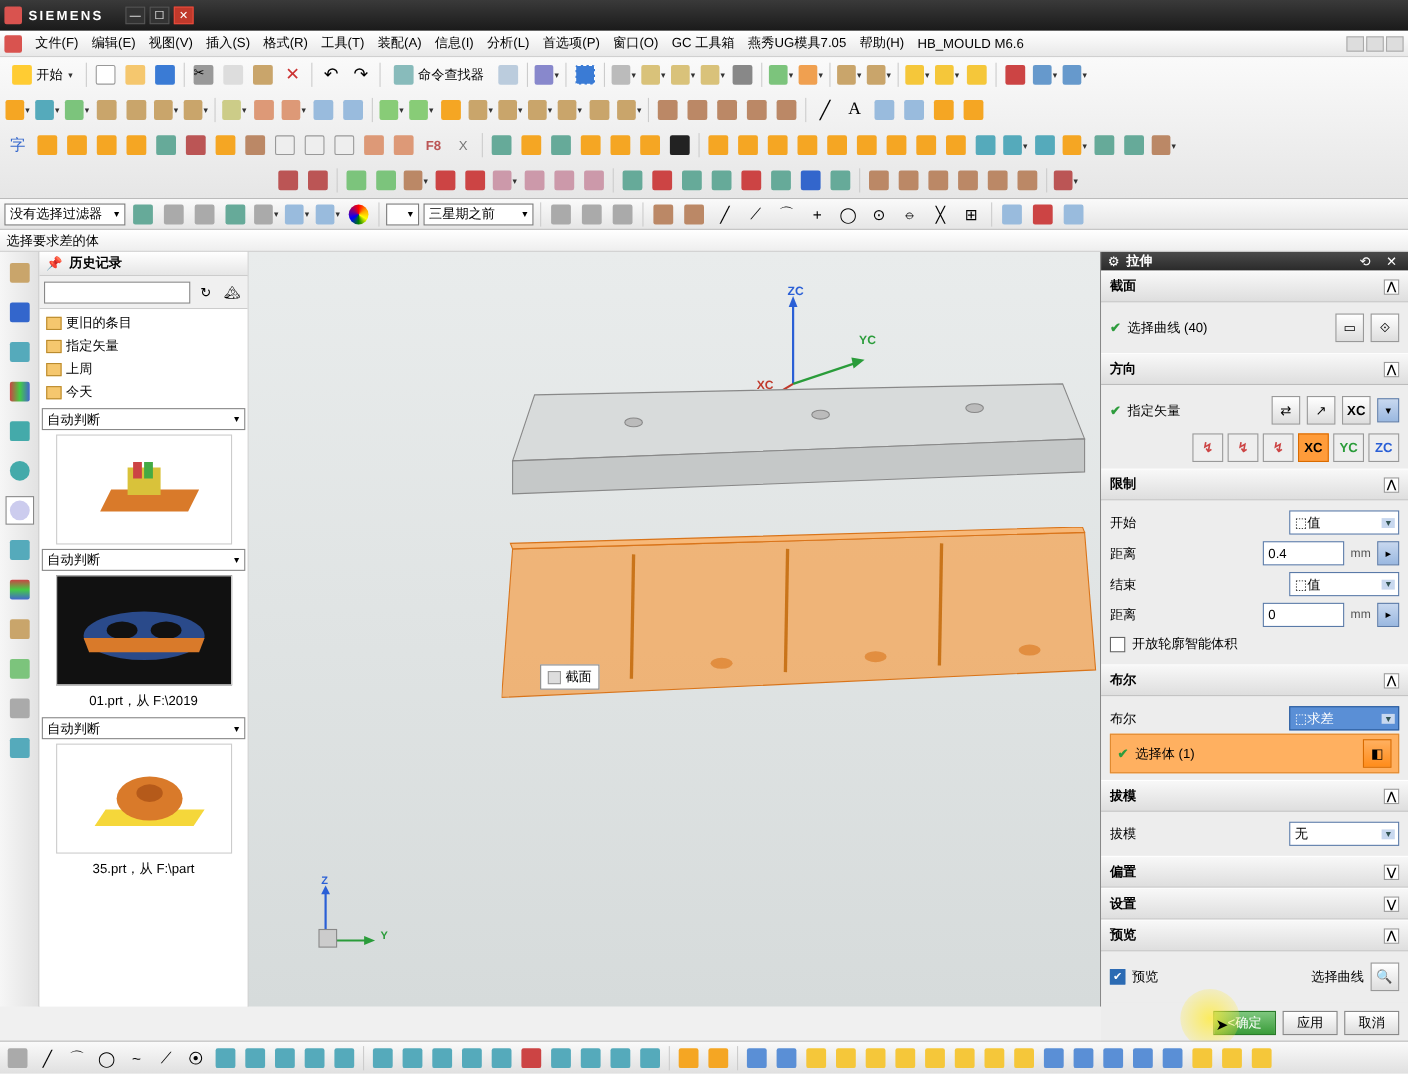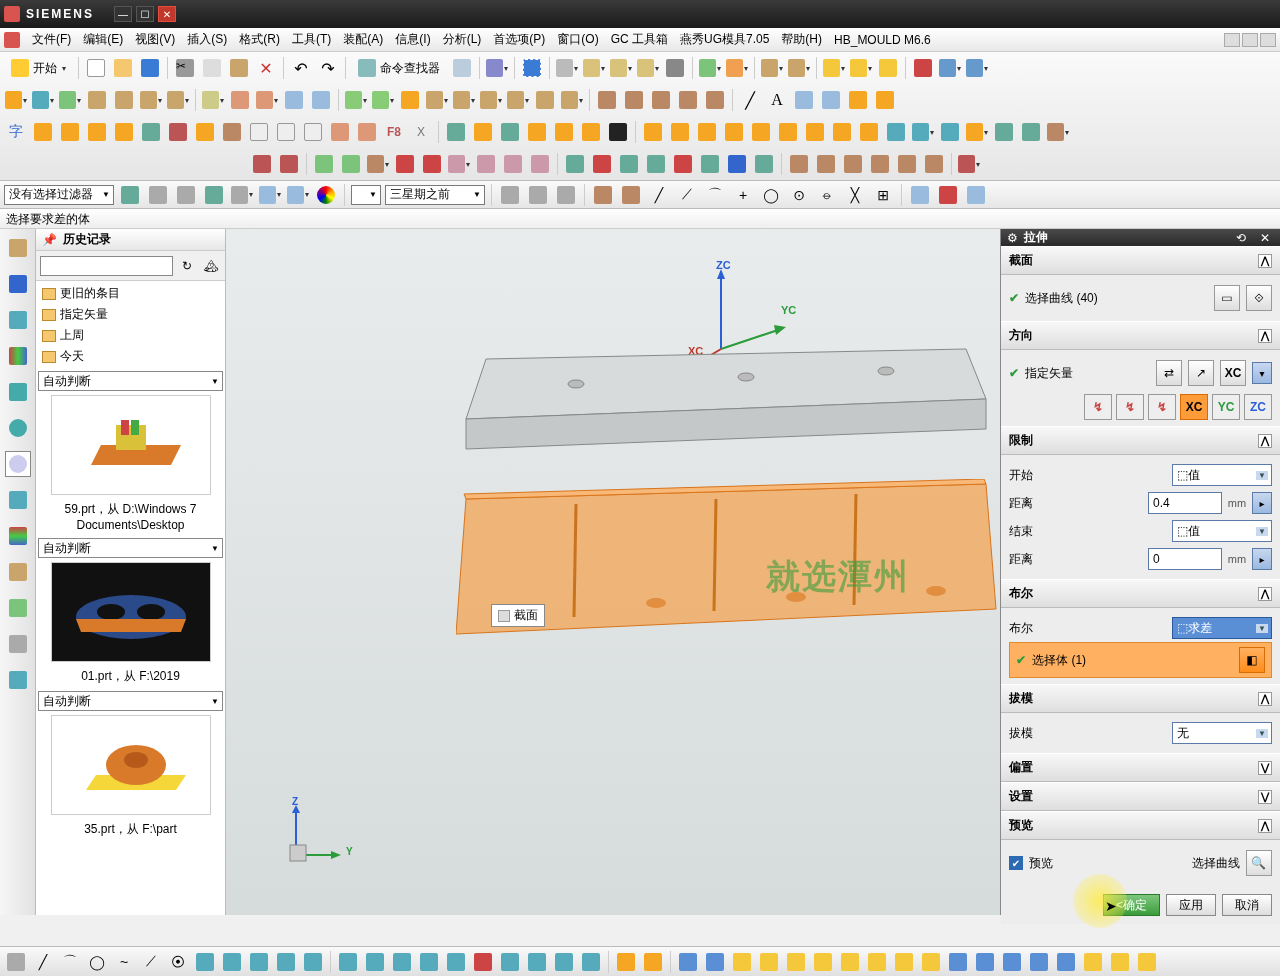--- a/index.html
+++ b/index.html
@@ -769,21 +769,20 @@
           <span>自动判断</span>
         </div>
       <div class="thumb">
         <svg width="120" height="80" viewBox="0 0 120 80">
             <polygon points="20,60 100,60 110,40 30,40" fill="#d97a2a"></polygon>
             <rect x="45" y="20" width="30" height="25" fill="#d9c23a"></rect>
             <rect x="50" y="15" width="8" height="15" fill="#c44"></rect>
             <rect x="60" y="15" width="8" height="15" fill="#4a4"></rect>
           </svg>
       </div>
-      <div class="thumb-label">59.prt，从 D:\Windows 7 Documents\Desktop</div>
 
       <div class="infer-combo">
           <span>自动判断</span>
         </div>
       <div class="thumb dark">
         <svg width="130" height="70" viewBox="0 0 130 70">
             <ellipse cx="65" cy="40" rx="55" ry="22" fill="#2a4a8a"></ellipse>
             <ellipse cx="45" cy="35" rx="14" ry="8" fill="#111"></ellipse>
             <ellipse cx="85" cy="35" rx="14" ry="8" fill="#111"></ellipse>
             <path d="M10 42 L120 42 L115 55 L15 55 Z" fill="#d97a2a"></path>
@@ -832,21 +831,20 @@
       <polygon points="10,20 530,5 528,0 8,15" fill="#f7b878" stroke="#d9741a"></polygon>
       <line x1="120" y1="25" x2="118" y2="138" stroke="#c9741a" stroke-width="3"></line>
       <line x1="260" y1="20" x2="258" y2="132" stroke="#c9741a" stroke-width="3"></line>
       <line x1="400" y1="15" x2="398" y2="126" stroke="#c9741a" stroke-width="3"></line>
       <ellipse cx="60" cy="130" rx="10" ry="5" fill="#d9741a" opacity="0.6"></ellipse>
       <ellipse cx="200" cy="124" rx="10" ry="5" fill="#d9741a" opacity="0.6"></ellipse>
       <ellipse cx="340" cy="118" rx="10" ry="5" fill="#d9741a" opacity="0.6"></ellipse>
       <ellipse cx="480" cy="112" rx="10" ry="5" fill="#d9741a" opacity="0.6"></ellipse>
     </svg>
 
-    <div class="watermark" style="left:540px;top:325px">就选潭州</div>
 
     <div class="view-tag" style="left:265px;top:375px">
       <span class="view-tag-icon"></span>
       <span>截面</span>
     </div>
 
     <svg style="position:absolute;left:40px;bottom:40px" width="80" height="80">
       <line x1="30" y1="60" x2="30" y2="15" stroke="#2a5fd6" stroke-width="2"></line>
         <polygon points="30,10 26,18 34,18" fill="#2a5fd6"></polygon>
       <line x1="30" y1="60" x2="70" y2="60" stroke="#2a9c3a" stroke-width="2"></line>
@@ -946,20 +944,24 @@
           </div>
       </div>
       <div class="rp-field-row">
         <span class="rp-label">距离</span>
         <div style="flex:1"></div>
         <div class="rp-input">
             <span>0</span>
           </div>
         <span class="rp-unit">mm</span>
         <div class="rp-updown">▸</div>
+      </div>
+      <div class="rp-row">
+        <span class="rp-checkbox"></span>
+        <span>开放轮廓智能体积</span>
       </div>
     </div>
 
     <div class="rp-section-hdr">
         <span>布尔</span>
         <span class="chev">⋀</span>
       </div>
     <div class="rp-body">
       <div class="rp-field-row">
         <span class="rp-label">布尔</span>

